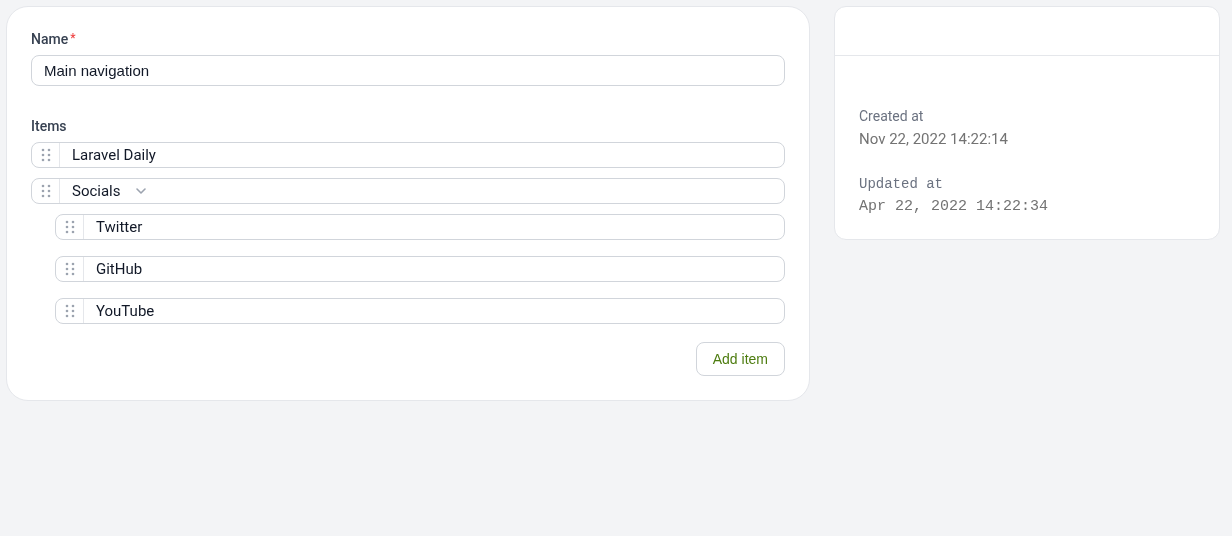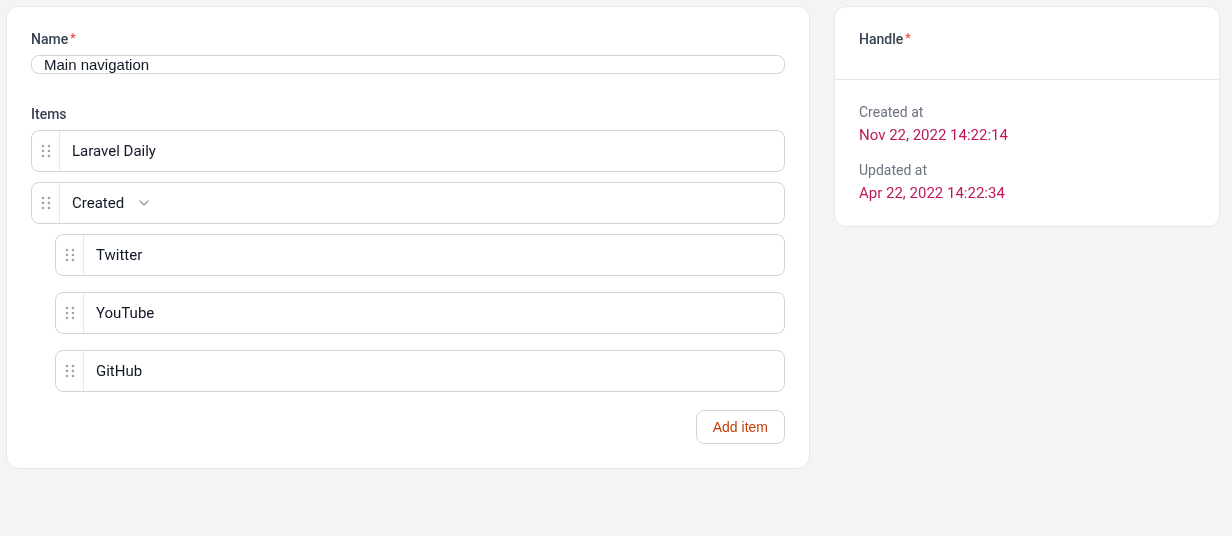--- a/index.html
+++ b/index.html
@@ -15,48 +15,48 @@
       gap: 24px;
       align-items: flex-start;
     }
     .main-col { flex: 0 0 804px; }
     .side-col { flex: 0 0 386px; }
     .card {
       background: #fff;
       border: 1px solid #e5e7eb;
       border-radius: 12px;
     }
-    .card-pad { padding: 24px; }
+    .card-pad { padding: 24px; border-radius: 22px; }
     .field-label {
       font-size: 14px;
       font-weight: 500;
       color: #374151;
       margin-bottom: 8px;
       display: block;
     }
     .req { color: #ef4444; margin-left: 2px; position: relative; top: -2px; font-size: 12px; }
     .text-input {
       width: 100%;
       border: 1px solid #d1d5db;
       border-radius: 8px;
-      padding: 0 12px;
+      padding: 6px 12px;
       font-size: 15px;
       color: #111827;
       outline: none;
       background: #fff;
     }
     .section-gap { margin-top: 32px; }
     .items-wrap { display: flex; flex-direction: column; gap: 10px; }
     .item-row {
       display: flex;
       align-items: stretch;
       border: 1px solid #d1d5db;
       border-radius: 8px;
       background: #fff;
-      height: 42px;
+      height: 26px;
     }
     .nested { margin-left: 24px; display: flex; flex-direction: column; gap: 16px; }
     .drag-handle {
       width: 28px;
       display: flex;
       align-items: center;
       justify-content: center;
       border-right: 1px solid #e5e7eb;
       cursor: grab;
     }
@@ -76,32 +76,32 @@
       font-size: 14px;
       font-weight: 500;
       cursor: pointer;
       border: 1px solid transparent;
       display: inline-flex;
       align-items: center;
     }
     .btn-outline {
       background: #fff;
       border: 1px solid #d1d5db;
-      color: #c2410c;
+      color: #4d7c0f;
     }
     .btn-primary {
       background: #d97706;
       color: #fff;
     }
     .actions-row { margin-top: 24px; display: flex; gap: 12px; }
     .side-section { padding: 24px; }
     .side-divider { border-top: 1px solid #e5e7eb; }
-    .meta-label { color: #6b7280; font-size: 14px; margin-bottom: 6px; }
-    .meta-value { color: #be185d; font-size: 15px; }
-    .meta-block + .meta-block { margin-top: 18px; }
+    .meta-label { color: #6b7280; font-size: 14px; margin-bottom: 6px; margin-top: 28px; }
+    .meta-value { color: #737373; font-size: 15px; }
+    .meta-block + .meta-block { margin-top: 18px; font-family: Liberation Mono, monospace; }
     svg { display: block; }
   </style>
 </head>
 <body>
 
 <div class="layout">
   <div class="main-col">
     <div class="card card-pad">
 
       <label class="field-label">
@@ -136,21 +136,21 @@
                     <circle cx="2" cy="2" r="1.3"></circle>
                     <circle cx="8" cy="2" r="1.3"></circle>
                     <circle cx="2" cy="7" r="1.3"></circle>
                     <circle cx="8" cy="7" r="1.3"></circle>
                     <circle cx="2" cy="12" r="1.3"></circle>
                     <circle cx="8" cy="12" r="1.3"></circle>
                   </g>
                 </svg>
             </div>
             <div class="item-label">
-              <span>Created</span>
+              <span>Socials</span>
               <span class="chevron-wrap" style="margin-left:14px;">
                 <svg width="12" height="12" viewBox="0 0 12 12">
                     <path d="M2 4 L6 8 L10 4" stroke="#9ca3af" stroke-width="1.6" fill="none" stroke-linecap="round" stroke-linejoin="round"></path>
                   </svg>
               </span>
             </div>
           </div>
 
           <div class="nested">
             <div class="item-row">
@@ -174,54 +174,51 @@
                     <g fill="#9ca3af">
                       <circle cx="2" cy="2" r="1.3"></circle>
                       <circle cx="8" cy="2" r="1.3"></circle>
                       <circle cx="2" cy="7" r="1.3"></circle>
                       <circle cx="8" cy="7" r="1.3"></circle>
                       <circle cx="2" cy="12" r="1.3"></circle>
                       <circle cx="8" cy="12" r="1.3"></circle>
                     </g>
                   </svg>
               </div>
-              <div class="item-label">YouTube</div>
+              <div class="item-label">GitHub</div>
             </div>
             <div class="item-row">
               <div class="drag-handle">
                 <svg width="10" height="14" viewBox="0 0 10 14">
                     <g fill="#9ca3af">
                       <circle cx="2" cy="2" r="1.3"></circle>
                       <circle cx="8" cy="2" r="1.3"></circle>
                       <circle cx="2" cy="7" r="1.3"></circle>
                       <circle cx="8" cy="7" r="1.3"></circle>
                       <circle cx="2" cy="12" r="1.3"></circle>
                       <circle cx="8" cy="12" r="1.3"></circle>
                     </g>
                   </svg>
               </div>
-              <div class="item-label">GitHub</div>
+              <div class="item-label">YouTube</div>
             </div>
           </div>
 
           <div class="add-item-row">
             <button class="btn btn-outline">Add item</button>
           </div>
         </div>
       </div>
     </div>
 
   </div>
 
   <div class="side-col">
     <div class="card">
       <div class="side-section">
-        <label class="field-label">
-          <span>Handle</span><span class="req">*</span>
-        </label>
       </div>
       <div class="side-divider"></div>
       <div class="side-section">
         <div class="meta-block">
           <div class="meta-label">Created at</div>
           <div class="meta-value">Nov 22, 2022 14:22:14</div>
         </div>
         <div class="meta-block">
           <div class="meta-label">Updated at</div>
           <div class="meta-value">Apr 22, 2022 14:22:34</div>

